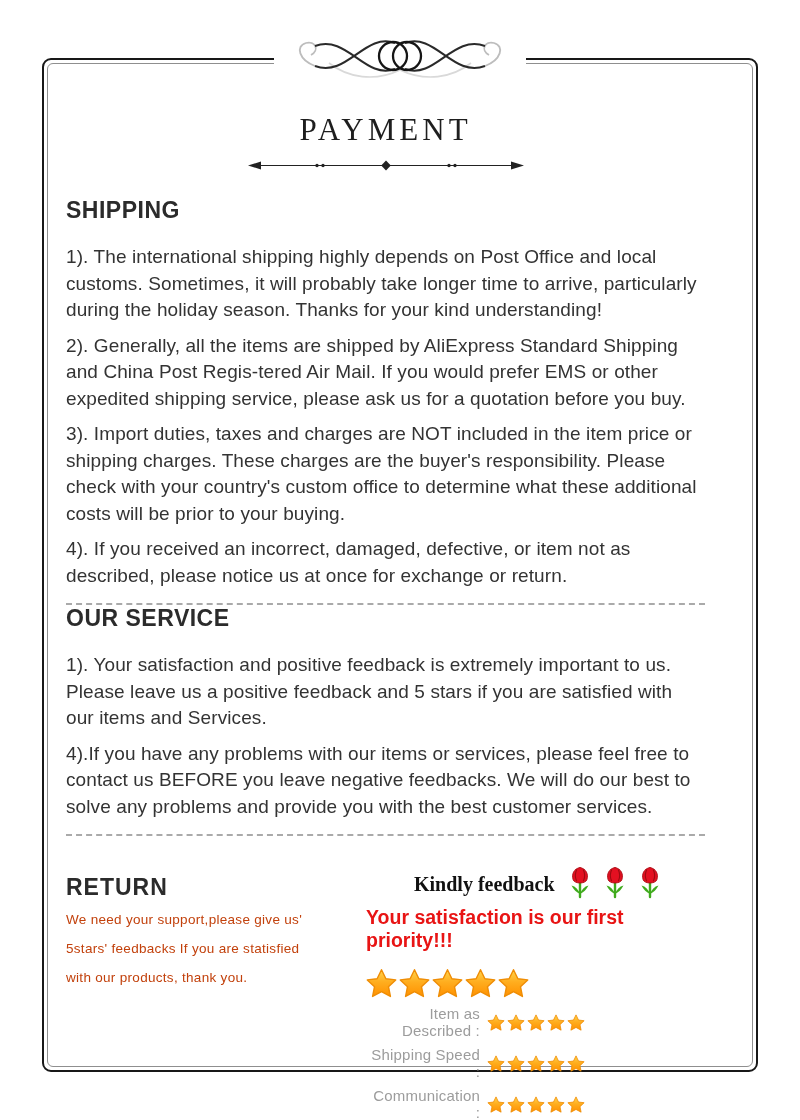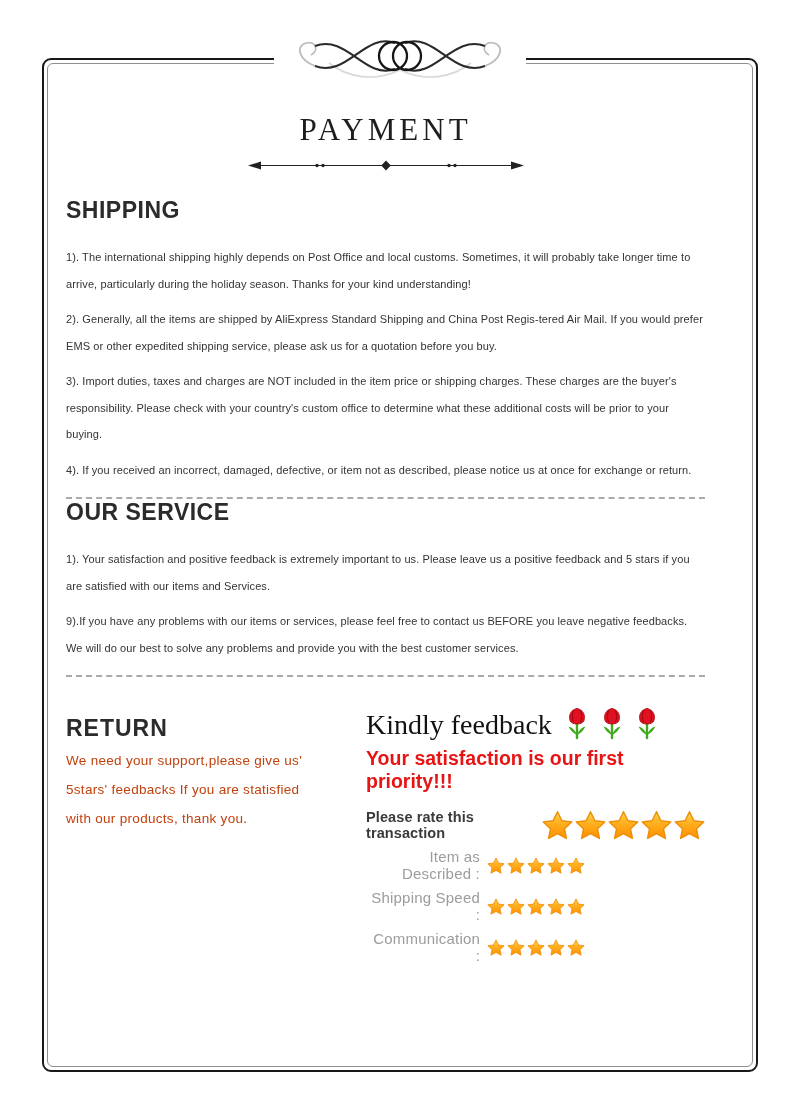--- a/index.html
+++ b/index.html
@@ -19,36 +19,36 @@
 
   .content { position:absolute; inset:0; padding:112px 95px 0 66px; z-index:2; }
 
   .page-title { font-family:"Liberation Serif", serif; font-weight:400; font-size:31px;
     letter-spacing:4px; color:#1e1e1e; text-align:center; }
 
   .title-divider { display:block; margin:10px auto 0 auto; }
 
   h2.section-heading { font-size:23px; font-weight:700; color:#2b2b2b; letter-spacing:0.5px; }
   .sec-shipping h2 { margin-top:24px; }
-  .sec p { font-size:11px; line-height:26.5px; margin:0 0 9px 0; color:#333; letter-spacing:0.1px; }
+  .sec p { font-size:19px; line-height:26.5px; margin:0 0 9px 0; color:#333; letter-spacing:0.1px; }
   .sec p:first-of-type { margin-top:20px; }
 
   .dash-sep { border:none; border-top:2px dashed #aaaaaa; height:0; margin:14px 0 0 0; }
   .dash-sep.second { margin-top:14px; }
 
   .sec-service h2 { }
 
   .bottom { display:flex; margin-top:30px; }
   .return-col { width:256px; flex:0 0 256px; }
   .return-col h2 { margin-top:8px; letter-spacing:1px; }
   .return-text { font-size:13.5px; line-height:29px; margin-top:4px; color:#c2410c; letter-spacing:0.3px; }
 
   .feedback-col { flex:1; padding-left:44px; }
   .kindly-row { display:flex; align-items:center; gap:12px; }
-  .kindly-heading { font-family:"Liberation Serif", serif; font-weight:400; font-size:28px; color:#111; }
+  .kindly-heading { font-family:"Liberation Serif", serif; font-weight:700; font-size:20px; color:#111;margin-left:48px; }
   .roses { display:flex; gap:9px; align-items:flex-end; }
   .rose { width:26px; height:36px; }
   .priority-line { font-family:Liberation Sans, sans-serif; font-weight:700; font-size:19.5px; margin-top:4px; }
   .rate-row { display:flex; align-items:center; gap:10px; margin-top:16px; }
   .rate-label { font-size:14.5px; font-weight:700; color:#3a3a3a; letter-spacing:0.1px; }
   .stars { display:flex; gap:2px; align-items:center; }
   .stars.big svg { width:31px; height:30px; }
   .stars.small svg { width:18px; height:17px; }
   .rating-grid { margin-top:6px; }
   .rating-row { display:flex; align-items:center; margin-top:7px; }
@@ -111,21 +111,21 @@
       <p>2). Generally, all the items are shipped by AliExpress Standard Shipping and China Post Regis-tered Air Mail. If you would prefer EMS or other expedited shipping service, please ask us for a quotation before you buy.</p>
       <p>3). Import duties, taxes and charges are NOT included in the item price or shipping charges. These charges are the buyer's responsibility. Please check with your country's custom office to determine what these additional costs will be prior to your buying.</p>
       <p>4). If you received an incorrect, damaged, defective, or item not as described, please notice us at once for exchange or return.</p>
     </section>
 
     <hr class="dash-sep">
 
     <section class="sec sec-service">
       <h2 class="section-heading">OUR SERVICE</h2>
       <p>1). Your satisfaction and positive feedback is extremely important to us. Please leave us a positive feedback and 5 stars if you are satisfied with our items and Services.</p>
-      <p>9).If you have any problems with our items or services, please feel free to contact us BEFORE you leave negative feedbacks. We will do our best to solve any problems and provide you with the best customer services.</p>
+      <p>4).If you have any problems with our items or services, please feel free to contact us BEFORE you leave negative feedbacks. We will do our best to solve any problems and provide you with the best customer services.</p>
     </section>
 
     <hr class="dash-sep second">
 
     <div class="bottom">
 
       <div class="return-col">
         <h2 class="section-heading">RETURN</h2>
         <p class="return-text">We need your support,please give us' 5stars' feedbacks If you are statisfied with our products, thank you.</p>
       </div>
@@ -157,21 +157,20 @@
     <path d="M13 28 C9.5 26.5 6.5 23.5 4.5 19.5 C8.5 20.5 11.5 23.5 13 28 Z" fill="#3faa1c"></path>
     <path d="M13 28 C16.5 26.5 19.5 23.5 21.5 19.5 C17.5 20.5 14.5 23.5 13 28 Z" fill="#3faa1c"></path>
     <path d="M13 1.5 C6.5 3 4.5 8.5 6.2 13.8 C7.8 18 18.2 18 19.8 13.8 C21.5 8.5 19.5 3 13 1.5 Z" fill="#e31021" stroke="#b00d16" stroke-width="1"></path>
     <path d="M9.8 3.5 C8 7 8 11.5 9.6 15" stroke="#9d0b12" stroke-width="1.1" fill="none"></path>
     <path d="M16.2 3.5 C18 7 18 11.5 16.4 15" stroke="#9d0b12" stroke-width="1.1" fill="none"></path>
   </svg>
 </span>
         </div>
         <div class="priority-line" style="color: rgb(232, 20, 20);">Your satisfaction is our first priority!!!</div>
         <div class="rate-row">
-          <span class="rate-label">Please rate this transaction</span>
           <span class="stars big">
   <svg viewBox="0 0 24 23">
     <polygon points="12,1.2 15.4,8.2 23,9.1 17.4,14.4 18.9,21.9 12,18.2 5.1,21.9 6.6,14.4 1,9.1 8.6,8.2" fill="url(#starGrad)" stroke="#ef8d05" stroke-width="1.1" stroke-linejoin="round"></polygon>
   </svg>
 
   <svg viewBox="0 0 24 23">
     <polygon points="12,1.2 15.4,8.2 23,9.1 17.4,14.4 18.9,21.9 12,18.2 5.1,21.9 6.6,14.4 1,9.1 8.6,8.2" fill="url(#starGrad)" stroke="#ef8d05" stroke-width="1.1" stroke-linejoin="round"></polygon>
   </svg>
 
   <svg viewBox="0 0 24 23">

